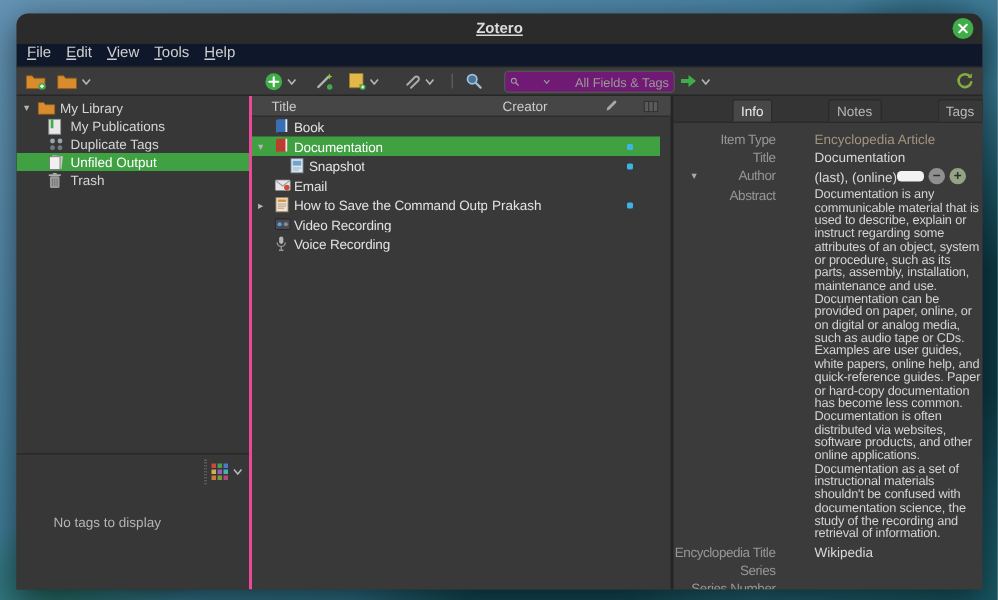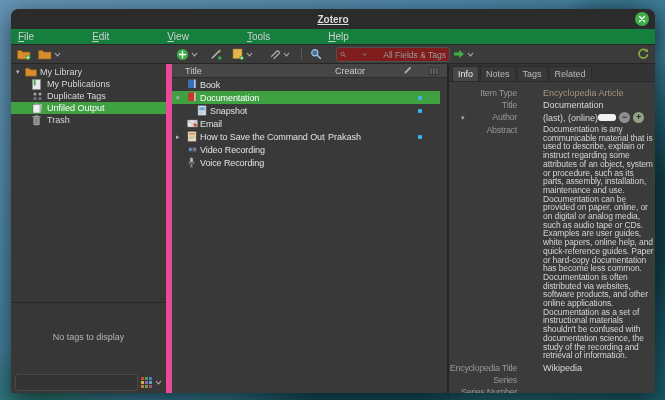--- a/index.html
+++ b/index.html
@@ -18,41 +18,41 @@
     position:absolute;left:11px;top:9px;width:644px;height:384px;
     background:#3a3a3a;border-radius:8px 8px 0 0;overflow:hidden;
     box-shadow:0 6px 22px rgba(0,0,0,.55);
     display:flex;flex-direction:column;color:#d8d8d8;font-size:9px;
   }
   
   .titlebar{height:20px;background:#2b2b2b;position:relative;display:flex;align-items:center;justify-content:center;flex-shrink:0;text-decoration:underline;}
   .titlebar .title{font-size:10px;font-weight:bold;color:#dcdcdc;}
   .close-btn{position:absolute;right:6px;top:3px;width:14px;height:14px;border-radius:50%;background:#3fae49;display:flex;align-items:center;justify-content:center;cursor:default;}
   
-  .menubar{height:15px;background:#15803d;display:flex;align-items:center;padding-left:2px;flex-shrink:0;border-bottom:1px solid #272727;gap:48px;}
+  .menubar{height:15px;background:#0f172a;display:flex;padding-left:2px;flex-shrink:0;border-bottom:1px solid #272727;}
   .menu-item{display:inline-block;padding:0 5px;font-size:10px;color:#cfcfcf;line-height:14px;}
   .menu-item::first-letter{text-decoration:underline;}
   
   .toolbar{height:18px;background:#3b3b3b;border-bottom:1px solid #262626;position:relative;flex-shrink:0;}
   .tb{position:absolute;top:0;height:18px;display:flex;align-items:center;gap:2px;}
   .chev{width:7px;height:5px;display:inline-block;}
   .sep{position:absolute;left:290px;top:4px;width:1px;height:10px;background:#5a5a5a;}
-  .searchbox{position:absolute;left:325px;top:2px;width:106px;height:13px;background:#7f1d1d;border:1px solid #515151;border-radius:3px;display:flex;align-items:center;padding:0 3px;gap:16px;}
+  .searchbox{position:absolute;left:325px;top:2px;width:106px;height:13px;background:#701a75;border:1px solid #515151;border-radius:3px;display:flex;align-items:center;padding:0 3px;gap:16px;}
   .searchbox .ph{color:#9a9a9a;font-size:8.5px;white-space:nowrap;}
   
   .content{flex:1;display:flex;min-height:0;}
   
-  .left-pane{width:155px;background:#373737;border-right:6px solid #ec4899;display:flex;flex-direction:column;}
+  .left-pane{width:155px;background:#373737;border-right:2px solid #ec4899;display:flex;flex-direction:column;}
   .tree{flex:1;padding-top:2px;}
   .tree-row{height:12px;display:flex;align-items:center;padding-left:5px;color:#d6d6d6;white-space:nowrap;}
   .tree-row.child{padding-left:21px;}
   .tree-row.selected{background:#3fa142;color:#fff;}
   .twisty{width:9px;color:#b5b5b5;font-size:7px;flex-shrink:0;}
   .tree-icon{width:15px;flex-shrink:0;display:flex;align-items:center;}
-  .tag-selector{height:90px;border-top:1px solid #292929;display:flex;flex-direction:column;background:#373737;}
+  .tag-selector{height:90px;border-top:1px solid #292929;display:flex;flex-direction:row;background:#373737;}
   .tag-msg{flex:1;display:flex;align-items:center;justify-content:center;color:#b5b5b5;}
   .tag-filter-bar{height:22px;display:flex;align-items:center;padding:0 4px;gap:3px;}
   .tag-filter-input{flex:1;height:15px;background:#333;border:1px dotted #5e5e5e;border-radius:3px;}
   .tag-grid{width:11px;height:11px;display:grid;grid-template-columns:repeat(3,3px);grid-template-rows:repeat(3,3px);gap:1px;}
   .tag-grid i{display:block;}
   
   .mid-pane{flex:1;background:#393939;border-right:1px solid #242424;display:flex;flex-direction:column;min-width:0;}
   .list-header{height:13px;background:#464646;border-bottom:1px solid #2d2d2d;display:flex;align-items:center;color:#cccccc;flex-shrink:0;}
   .hdr-title{flex:1;padding-left:13px;}
   .hdr-creator{width:58px;flex-shrink:0;}
@@ -66,21 +66,21 @@
   .cell-title .indent{width:21px;flex-shrink:0;}
   .item-icon{width:13px;flex-shrink:0;display:flex;align-items:center;}
   .row-label{white-space:nowrap;overflow:hidden;letter-spacing:-0.1px;}
   .cell-creator{width:58px;flex-shrink:0;padding-left:3px;white-space:nowrap;overflow:hidden;}
   .cell-notes{width:28px;flex-shrink:0;}
   .cell-attach{width:26px;flex-shrink:0;display:flex;align-items:center;}
   .attach-dot{width:4px;height:4px;margin-left:4px;background:#3db3e8;border-radius:1px;}
   
   .right-pane{width:206px;background:#3b3b3b;border-left:1px solid #242424;display:flex;flex-direction:column;min-width:0;}
   .tabs{height:17px;background:#343434;display:flex;align-items:flex-end;padding-left:3px;gap:1px;border-bottom:1px solid #2a2a2a;flex-shrink:0;}
-  .tab{padding:2px 5px 2px 5px;color:#b8b8b8;background:#383838;border:1px solid #2b2b2b;border-bottom:none;border-radius:2px 2px 0 0;line-height:10px;}
+  .tab{padding:2px 5px 2px 5px;color:#b8b8b8;background:#383838;border:1px solid #2b2b2b;border-bottom:none;border-radius:2px 2px 0 0;line-height:10px;margin-left:36px;}
   .tab.active{background:#474747;color:#ededed;}
   .fields{flex:1;overflow:hidden;padding-top:6px;}
   .field-row{display:flex;margin-bottom:2px;line-height:10px;}
   .field-label{width:68px;flex-shrink:0;text-align:right;color:#969696;padding-right:4px;white-space:nowrap;letter-spacing:-0.3px;position:relative;}
   .field-label .fl-twisty{position:absolute;left:12px;top:1px;font-size:7px;color:#aaa;}
   .field-value{flex:1;color:#d8d8d8;white-space:nowrap;overflow:hidden;display:flex;align-items:center;min-width:0;padding-left:22px;}
   .field-value.itemtype{color:#a3937f;}
   .abstract-row{margin-bottom:3px;}
   .abstract-row .field-value{white-space:normal;display:block;font-size:8.5px;line-height:8.7px;width:134px;color:#d4d4d4;letter-spacing:-0.1px;}
   .author-controls{margin-left:auto;display:flex;align-items:center;gap:3px;margin-right:12px;}

